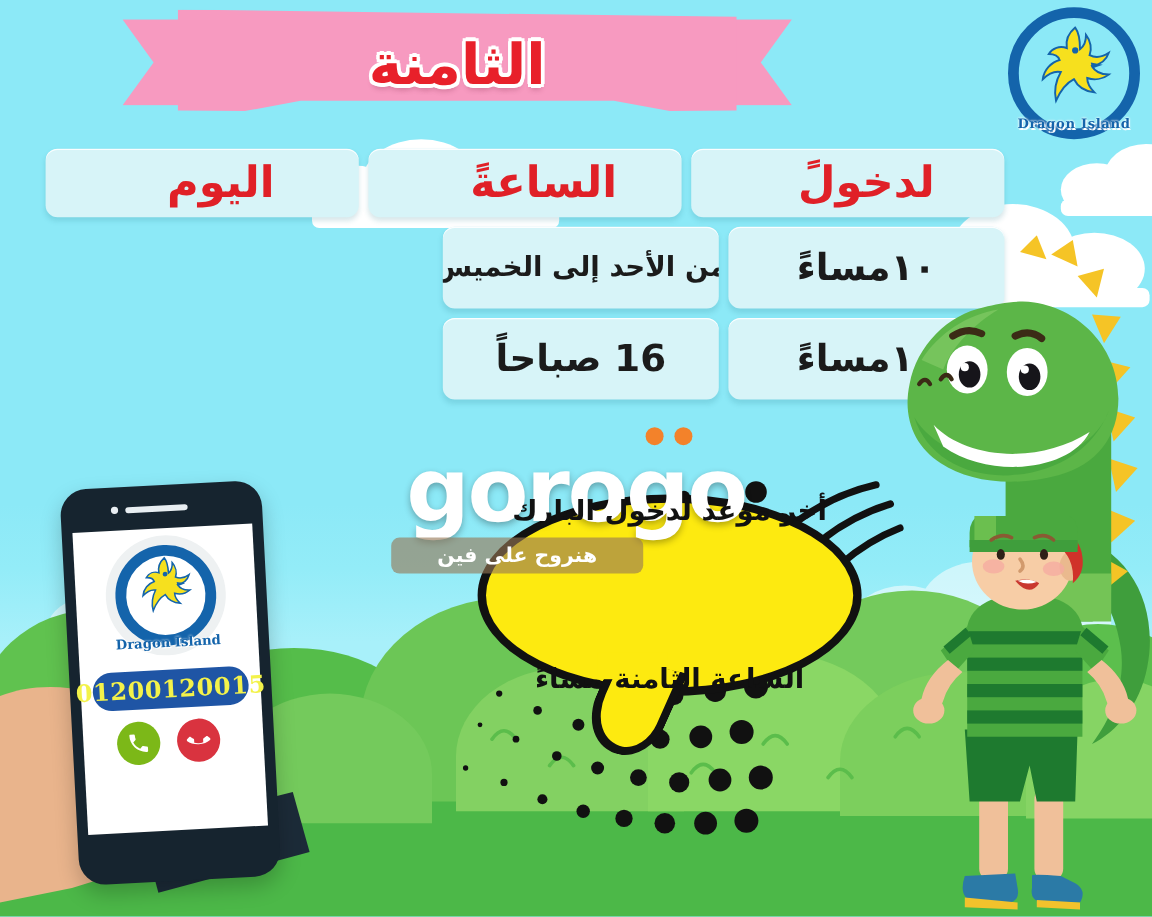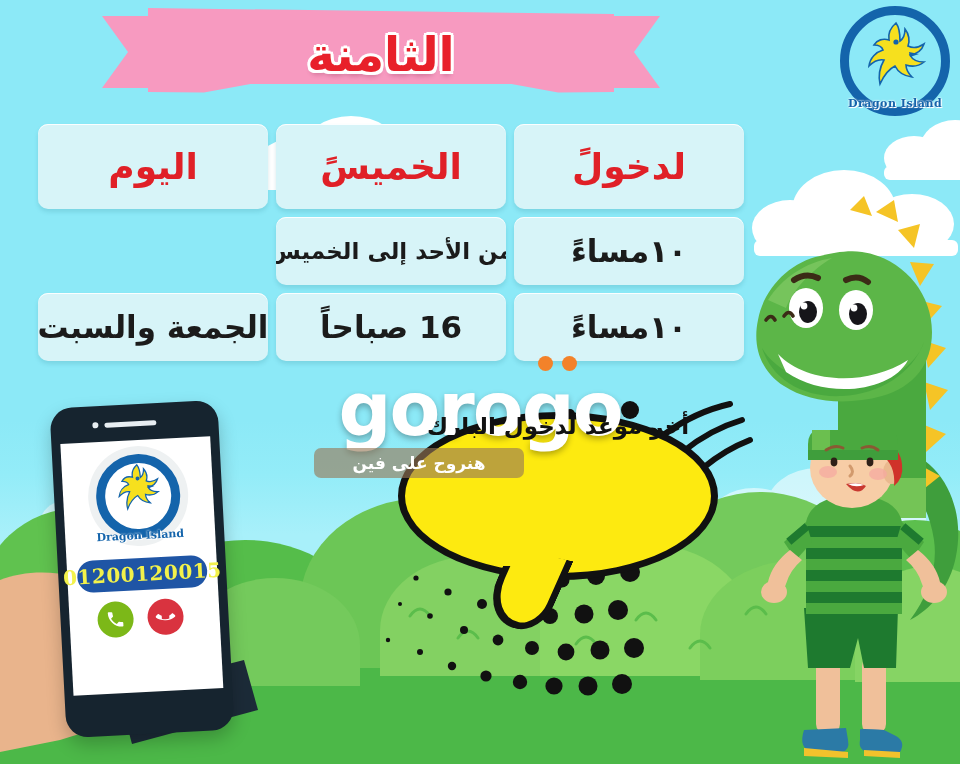--- a/index.html
+++ b/index.html
@@ -62,21 +62,21 @@
   }
   .trow{display:flex;flex-direction:row;gap:8px;}
   .cell{
     width:230px;height:68px;
     background:#d7f4f8;
     border-radius:10px;
     display:flex;align-items:center;justify-content:center;
     box-shadow:0 3px 4px rgba(40,120,140,.18), inset 0 1px 0 rgba(255,255,255,.9);
     overflow:hidden;
   }
-  .cell.head{height:85px;}
+  .cell.head{height:57px;padding-left:31px;}
   .cell.head .txt{
     color:#e02027;font-size:36px;font-weight:bold;line-height:1;
   }
   .cell .txt{
     color:#1b1b1b;font-size:31px;font-weight:bold;line-height:1;white-space:nowrap;
   }
   .cell .txt.sm{font-size:23px;font-weight:bold;text-align:center;}
 
   
   .logo-tr{position:absolute;right:10px;top:6px;width:110px;height:110px;}
@@ -181,21 +181,21 @@
   .wm-text{
     position:absolute;left:0;top:0;width:340px;text-align:center;
     font-size:74px;font-weight:bold;color:#fff;
     font-family:"DejaVu Sans","Liberation Sans",sans-serif;
     letter-spacing:-2px;
     text-shadow:0 3px 6px rgba(0,0,0,.30);
     line-height:1;
   }
   .wm-dot{position:absolute;width:15px;height:15px;border-radius:50%;background:#f3822a;}
   .wm-badge{
-    position:absolute;left:4px;top:76px;width:210px;height:30px;
+    position:absolute;left:16px;top:76px;width:210px;height:30px;
     background:rgba(150,120,85,.62);border-radius:7px;
     display:flex;align-items:center;justify-content:center;
     direction:rtl;
   }
   .wm-badge span{color:#fff;font-size:17px;font-weight:bold;}
 </style>
 </head>
 <body>
 
 <div id="poster">
@@ -339,21 +339,21 @@
     <div class="ribbon-title">الثامنة</div>
   </div>
 
   <div class="table">
 
     <div class="trow">
       <div class="cell head">
         <span class="txt">لدخولً</span>
       </div>
       <div class="cell head">
-        <span class="txt">الخميسً</span>
+        <span class="txt">الساعةً</span>
       </div>
       <div class="cell head">
         <span class="txt">اليوم</span>
       </div>
     </div>
 
     <div class="trow">
       <div class="cell">
         <span class="txt">١٠مساءً</span>
       </div>
@@ -361,23 +361,20 @@
         <span class="txt sm">من الأحد إلى الخميس</span>
       </div>
     </div>
 
     <div class="trow">
       <div class="cell">
         <span class="txt">١٠مساءً</span>
       </div>
       <div class="cell">
         <span class="txt">16 صباحاً</span>
-      </div>
-      <div class="cell">
-        <span class="txt">الجمعة والسبت</span>
       </div>
     </div>
 
   </div>
 
   <div class="dragon">
     <svg width="230" height="430" viewBox="0 0 230 430">
 
       <path fill="#3f9e3c" d="M150 250 C200 260 224 310 214 360 C208 392 188 414 168 424
         C186 400 196 372 192 344 C186 304 166 282 140 276 Z"></path>
@@ -489,20 +486,21 @@
       <path d="M58 124 C84 84 114 58 150 44"></path>
     </g>
   </svg>
 
   <div class="bubble-wrap">
     <div class="bubble"></div>
     <div class="bubble-tail"></div>
     <div class="bubble-tail-cap"></div>
     <div class="bubble-text">
       <div class="line">أخر موعد لدخول البارك</div>
+      <div class="line">الساعة الثامنة مساءً</div>
     </div>
   </div>
 
   <svg style="position:absolute;left:0px;top:540px;" width="260" height="224" viewBox="0 0 260 224">
     <path fill="#e9b48c" d="M0 40 C30 28 70 30 110 48 C150 66 178 92 196 118
       C208 136 206 154 188 160 L150 172 L60 200 L0 212 Z"></path>
     <path fill="#e9b48c" d="M58 84 C86 80 116 92 132 112 C142 126 136 140 120 142
       C96 146 72 134 60 114 C52 100 50 88 58 84 Z"></path>
     <ellipse cx="104" cy="120" rx="26" ry="34" fill="#f0c6a2" transform="rotate(-24 104 120)"></ellipse>
     <path fill="#1c2b38" d="M118 152 L244 120 L258 170 L132 204 Z"></path>

